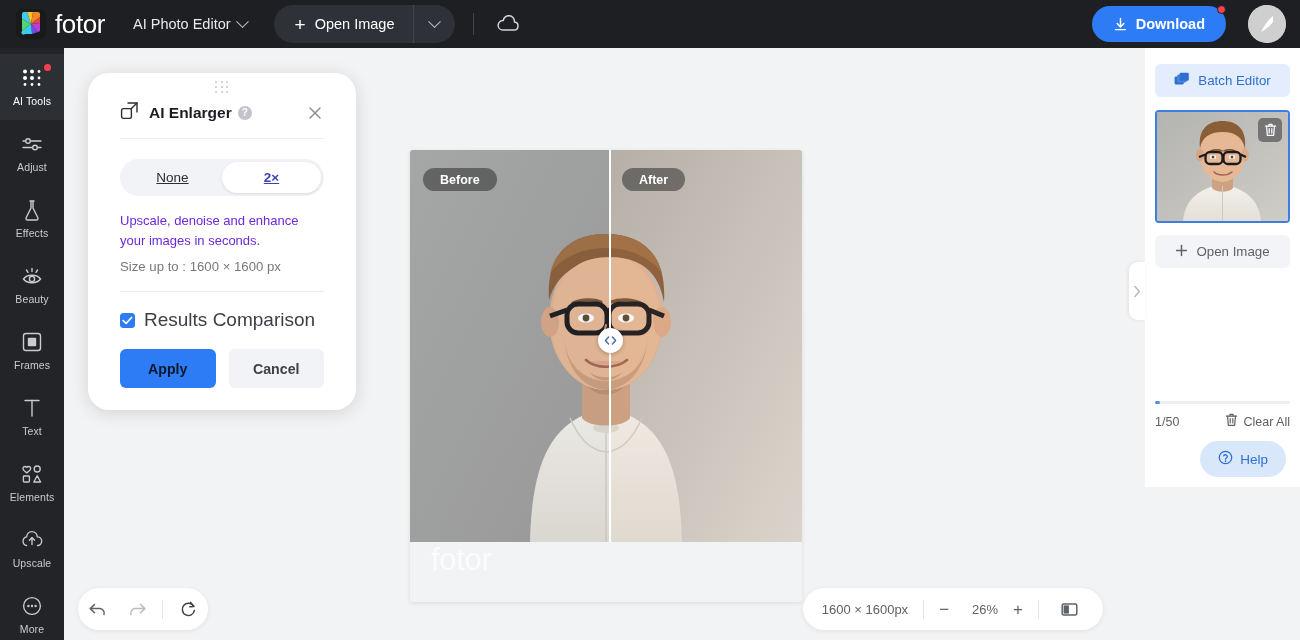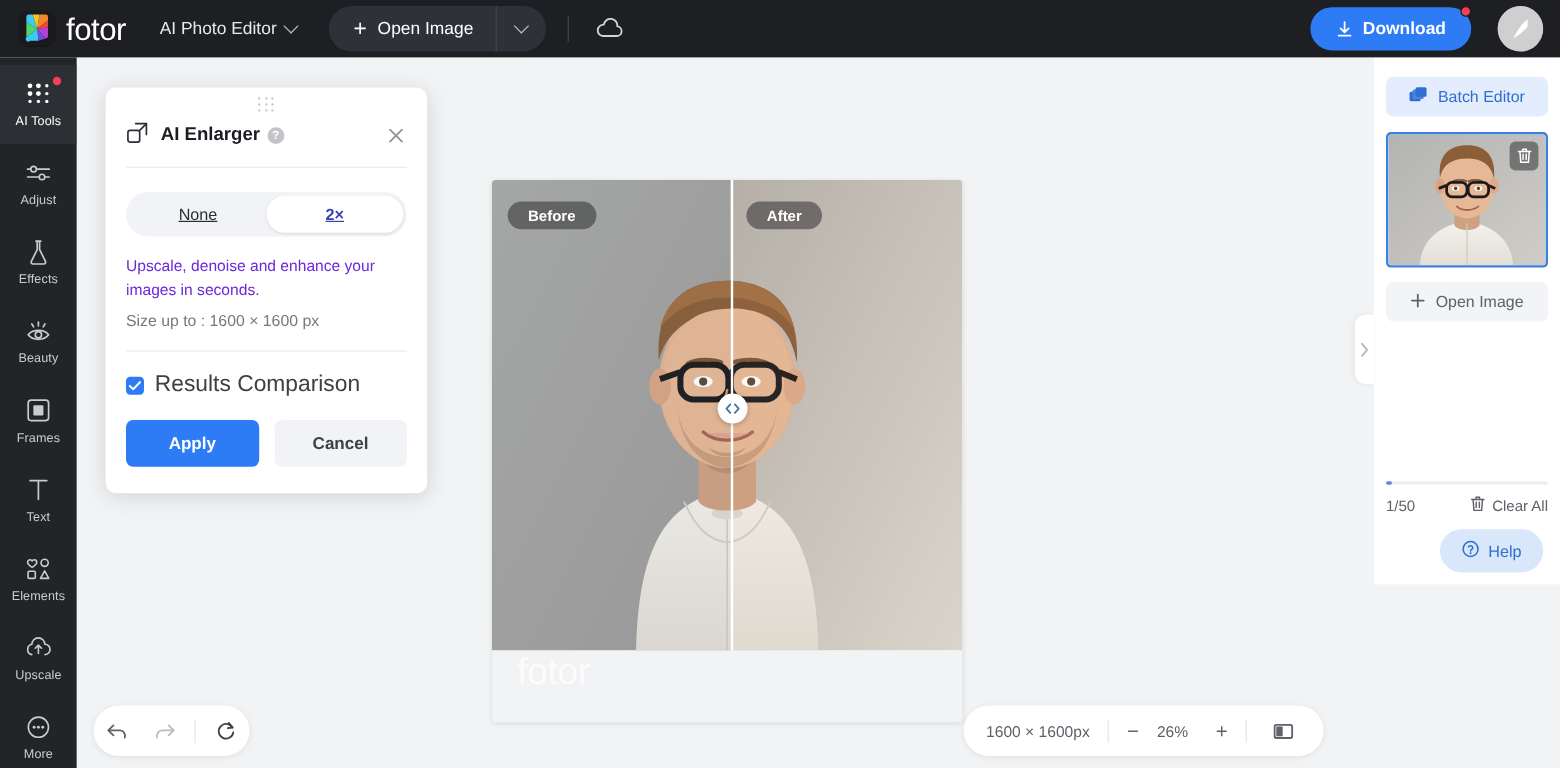--- a/index.html
+++ b/index.html
@@ -115,22 +115,22 @@
     box-shadow: 0 1px 4px rgba(0,0,0,0.25); cursor: ew-resize;
   }
   .watermark {
     position: absolute; left: 21px; bottom: 24px; color: rgba(255,255,255,0.72);
     font-size: 31px; letter-spacing: -0.3px; pointer-events: none;
   }
 
   
   .panel {
     position: absolute; left: 24px; top: 25px; width: 268px;
-    background: #fff; border-radius: 9px;
-    box-shadow: 0 3px 18px rgba(0,0,0,0.13); padding: 0 17px 22px;
+    background: #fff; border-radius: 21px;
+    box-shadow: 0 3px 18px rgba(0,0,0,0.13); padding: 0 32px 22px;
   }
   .panel-drag {
     height: 20px; display: flex; align-items: center; justify-content: center;
     cursor: move; padding-top: 8px;
   }
   .dots-grid { display: grid; grid-template-columns: repeat(3, 3px); gap: 2.6px; }
   .dots-grid i { width: 2.4px; height: 2.4px; border-radius: 50%; background: #c6c8cd; display: block; }
   .panel-head {
     display: flex; align-items: center; padding: 8px 0 14px;
     border-bottom: 1px solid #ececf0;
@@ -159,38 +159,38 @@
     width: 15px; height: 15px; border-radius: 3.5px; background: #2d7cf6;
     display: flex; align-items: center; justify-content: center; cursor: pointer;
   }
   .cmp-label { font-size: 19px; color: #3d4047; }
   .btn-row { display: flex; gap: 13px; margin-top: 18px; }
   .btn {
     flex: 1; height: 39px; border-radius: 6px; display: flex;
     align-items: center; justify-content: center; font-size: 14.2px;
     font-weight: 600; cursor: pointer;
   }
-  .btn-apply { background: #2d7cf6; color: #ffffff; }
+  .btn-apply { background: #2d7cf6; color: #0f172a; }
   .btn-cancel { background: #f2f3f6; color: #3d4047; }
 
   
   .undo-bar {
     position: absolute; left: 14px; bottom: 10px; height: 42px; width: 130px;
     background: #fff; border-radius: 21px; display: flex; align-items: center;
     justify-content: space-around; box-shadow: 0 1px 5px rgba(0,0,0,0.08);
   }
   .icon-btn { width: 30px; height: 30px; display: flex; align-items: center; justify-content: center; cursor: pointer; }
   .vsep { width: 1px; height: 19px; background: #e3e4e8; }
   .zoom-bar {
     position: absolute; right: 42px; bottom: 10px; height: 42px;
     background: #fff; border-radius: 21px; display: flex; align-items: center;
     padding: 0 19px; gap: 15px; box-shadow: 0 1px 5px rgba(0,0,0,0.08);
   }
   .zoom-size { font-size: 13px; color: #5e6168; }
-  .zoom-pct { font-size: 13px; color: #5e6168; min-width: 34px; text-align: left; }
+  .zoom-pct { font-size: 13px; color: #5e6168; min-width: 34px; text-align: right; }
   .zoom-ctrl { font-size: 17px; color: #5e6168; cursor: pointer; line-height: 1; user-select: none; }
 
   
   .rightpanel {
     position: absolute; top: 48px; right: 0; width: 155px; height: 439px;
     background: #fff;
   }
   .batch-btn {
     margin: 16px 10px 0; height: 33px; border-radius: 6px; background: #e3edfd;
     display: flex; align-items: center; justify-content: center; gap: 8px;

